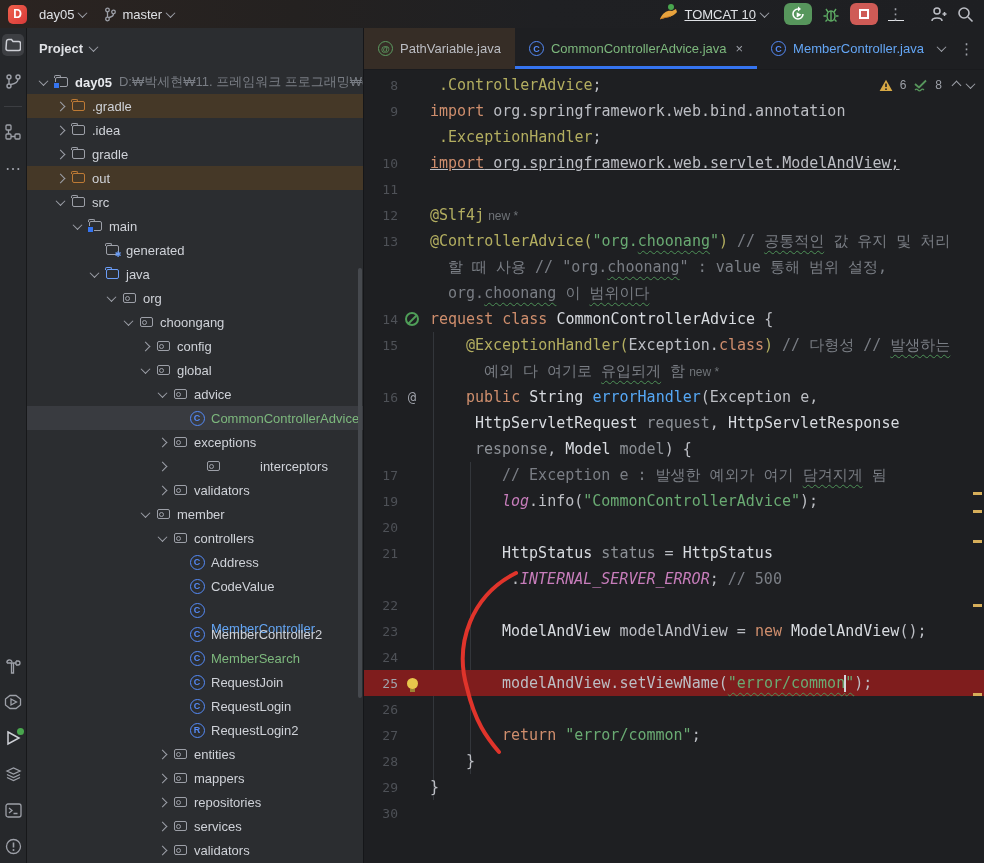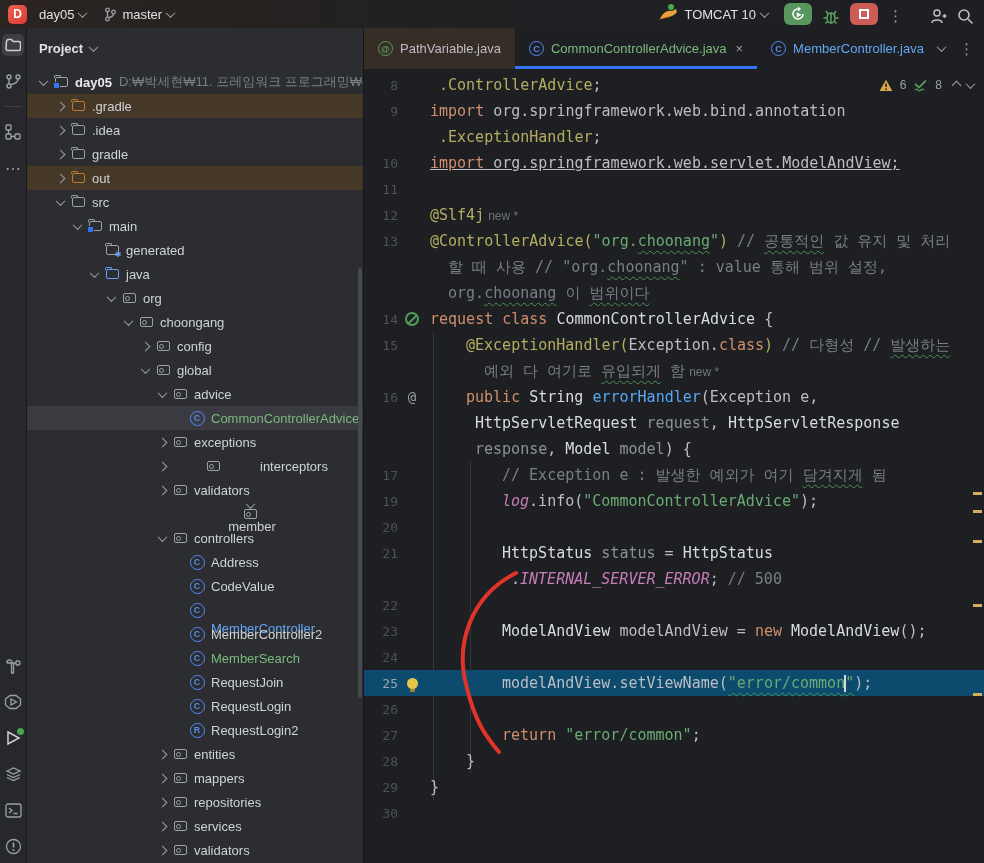--- a/index.html
+++ b/index.html
@@ -11,21 +11,21 @@
   .topbar { height:28px; flex:none; display:flex; align-items:center; padding:0 10px 0 8px;
     background:linear-gradient(90deg,#2b2421 0%,#242120 30%,#1f2023 55%,#1e1f22 100%);
     color:#dfe1e5; font-size:13px; }
   .tb-left { display:flex; align-items:center; gap:6px; }
   .logo { width:19px; height:19px; border-radius:5px; background:linear-gradient(135deg,#f0614c,#d83a3a);
     color:#fff; font-weight:bold; font-size:12px; display:flex; align-items:center; justify-content:center; }
   .tb-item { display:flex; align-items:center; gap:5px; padding:3px 6px; border-radius:4px; color:#dfe1e5; }
   .chev { width:7px; height:7px; border-right:1.4px solid #9da0a8; border-bottom:1.4px solid #9da0a8;
     transform:rotate(45deg) translate(-1px,-1px); display:inline-block; }
   .chev.right { transform:rotate(-45deg); }
-  .tb-right { margin-left:auto; display:flex; align-items:flex-end; gap:10px; }
+  .tb-right { margin-left:auto; display:flex; align-items:center; gap:10px;text-decoration:underline; }
   .runbtn { width:28px; height:22px; border-radius:6px; background:#57965c; display:flex;
     align-items:center; justify-content:center; }
   .stopbtn { width:28px; height:22px; border-radius:6px; background:#cf5b56; display:flex;
     align-items:center; justify-content:center; }
   .stopbtn i { width:10px; height:10px; border:2px solid #fff; display:block; }
   .vdots { color:#9da0a8; font-size:15px; letter-spacing:1px; }
   .tomcat-wrap { position:relative; width:20px; height:16px; }
   .tomcat-dot { position:absolute; top:-2px; left:9px; width:6px; height:6px; border-radius:50%; background:#49a64e; }
 
   
@@ -82,21 +82,21 @@
   .tab-lbl.added { color:#7db87d; } .tab-lbl.modified { color:#64a6f5; }
   .tico { width:15px; height:15px; border:1.3px solid #548af7; border-radius:50%; color:#548af7;
     font-size:9px; font-weight:bold; display:flex; align-items:center; justify-content:center; flex:none; }
   .tico.ann { border-color:#5c9c61; color:#5c9c61; }
   .tabbar-right { margin-left:auto; display:flex; align-items:center; gap:14px; padding-right:12px; color:#9da0a8; }
 
   .codearea { flex:1; position:relative; overflow:hidden; font-family:"DejaVu Sans Mono", monospace;
     font-size:15px; }
   .codes { position:absolute; inset:0; padding-top:2px; }
   .crow2 { height:26px; display:flex; align-items:center; position:relative; }
-  .crow2.cur { background:#0c4a6e; }
+  .crow2.cur { background:#7f1d1d; }
   .gnum { width:34px; flex:none; text-align:right; color:#4e5157; font-size:13px; }
   .crow2.cur .gnum { color:#a0a4ac; }
   .gico { width:28px; flex:none; display:flex; align-items:center; justify-content:center; }
   .ctext { white-space:pre; color:#bcbec4; }
   .s-kw{color:#cf8e6d} .s-id{color:#bcbec4} .s-cls{color:#d8dbe0}
   .s-str{color:#6aab73}
   .s-strw{color:#6aab73; text-decoration:underline wavy #4e9157 1px; text-underline-offset:4px;}
   .s-com{color:#7a7e85}
   .s-comw{color:#7a7e85; text-decoration:underline wavy #4e9157 1px; text-underline-offset:4px;}
   .s-ann{color:#b3ae60} .s-meth{color:#56a8f5}
@@ -401,21 +401,21 @@
           </div>
           <div class="trow" style="padding-left: 127px;">
             <span class="tchev">
               <span class="chev right"></span>
             </span>
             <span class="ticon">
               <span class="i-pkg"></span>
             </span>
             <span class="tlabel">validators</span>
           </div>
-          <div class="trow" style="padding-left: 110px; flex-direction: column;">
+          <div class="trow" style="padding-left: 110px;">
             <span class="tchev">
               <span class="chev"></span>
             </span>
             <span class="ticon">
               <span class="i-pkg"></span>
             </span>
             <span class="tlabel">member</span>
           </div>
           <div class="trow" style="padding-left: 127px;">
             <span class="tchev">

